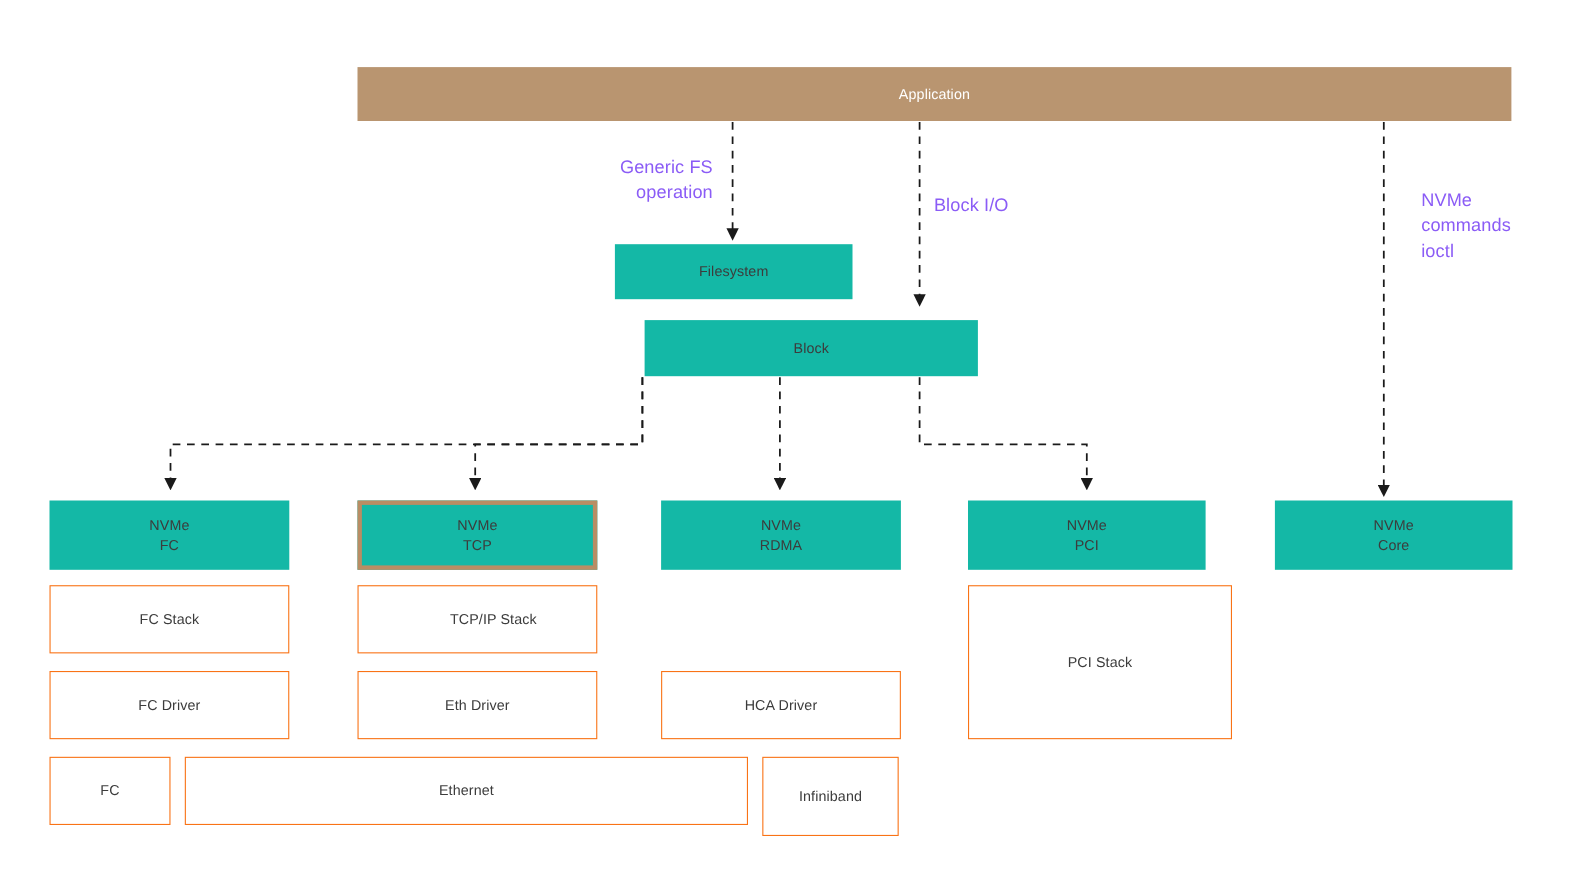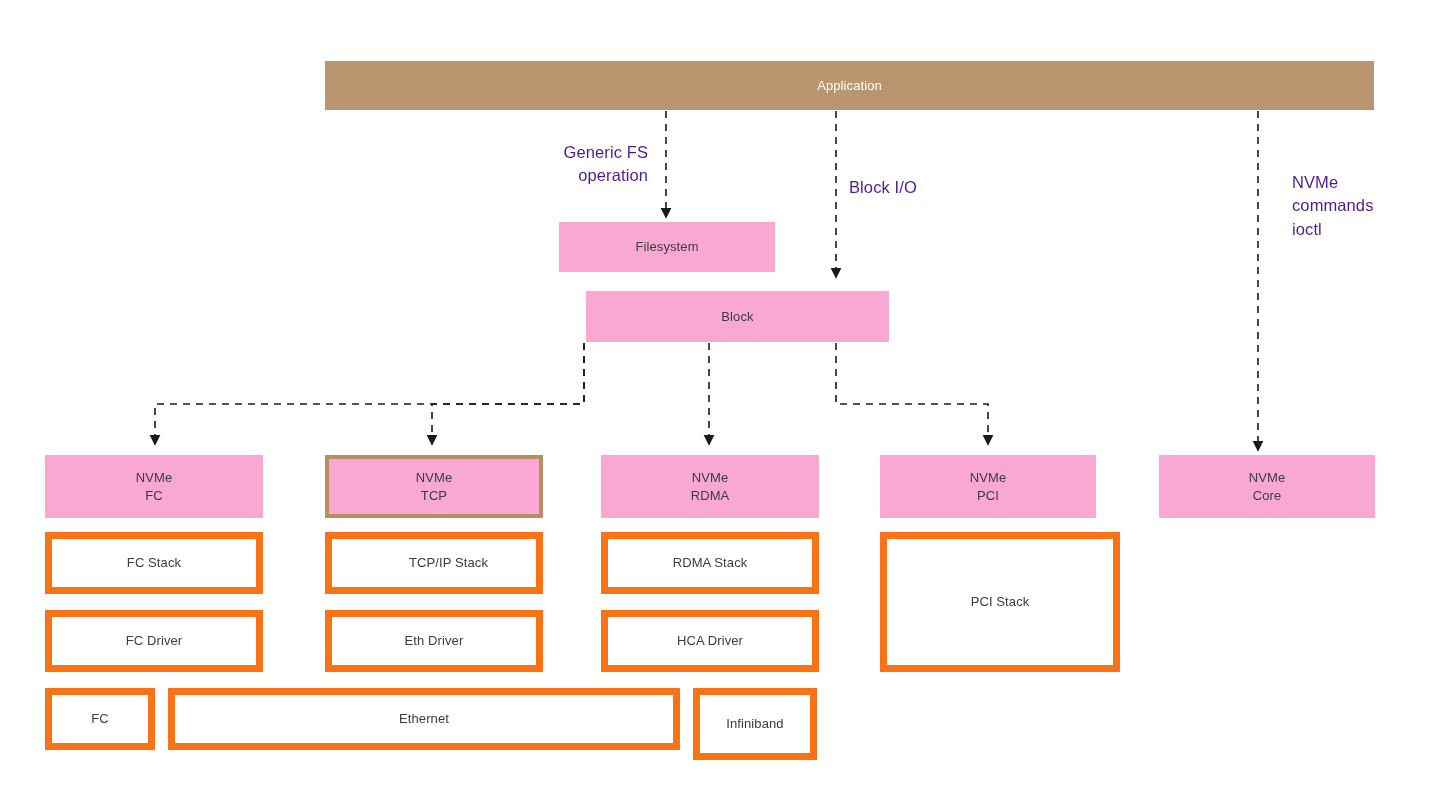--- a/index.html
+++ b/index.html
@@ -25,38 +25,38 @@
     align-items: center;
     justify-content: center;
     text-align: center;
     color: #3c3c3c;
     font-size: 13px;
     line-height: 1.32;
     white-space: pre-line;
     letter-spacing: .1px;
   }
   .box.gray {
-    background: #f9a8d4;
+    background: #14b8a6;
     border: none;
   }
   .box.white {
     background: #ffffff;
-    border: 7px solid #f97316;
+    border: 1px solid #f97316;
   }
   .box.brand {
     background: #b99570;
     color: #ffffff;
     border: none;
   }
   .box.gray.highlight {
     border: 4px solid #b98d64;
   }
   .edge-label {
     position: absolute;
-    color: #4c1d95;
+    color: #8b5cf6;
     font-size: 16.5px;
     line-height: 1.42;
     white-space: pre-line;
     letter-spacing: .1px;
   }
   .edge-label.right-align { text-align: right; }
   svg.links {
     position: absolute;
     left: 0;
     top: 0;
@@ -117,21 +117,20 @@
 
   <div class="box gray highlight" style="left:325px; top:455px; width:218px; height:63px;">NVMe
 TCP</div>
   <div class="box white" style="left:325px; top:532px; width:218px; height:62px;padding-left:29px;">TCP/IP Stack</div>
   <div class="box white" style="left:325px; top:610px; width:218px; height:62px;">Eth Driver</div>
 
   <div class="box white" style="left:168px; top:688px; width:512px; height:62px;">Ethernet</div>
 
   <div class="box gray" style="left:601px; top:455px; width:218px; height:63px;">NVMe
 RDMA</div>
-  <div class="box white" style="left:601px; top:532px; width:218px; height:62px;">RDMA Stack</div>
   <div class="box white" style="left:601px; top:610px; width:218px; height:62px;">HCA Driver</div>
   <div class="box white" style="left:693px; top:688px; width:124px; height:72px;">Infiniband</div>
 
   <div class="box gray" style="left:880px; top:455px; width:216px; height:63px;">NVMe
 PCI</div>
   <div class="box white" style="left:880px; top:532px; width:240px; height:140px;">PCI Stack</div>
 
   <div class="box gray" style="left:1159px; top:455px; width:216px; height:63px;">NVMe
 Core</div>
 

